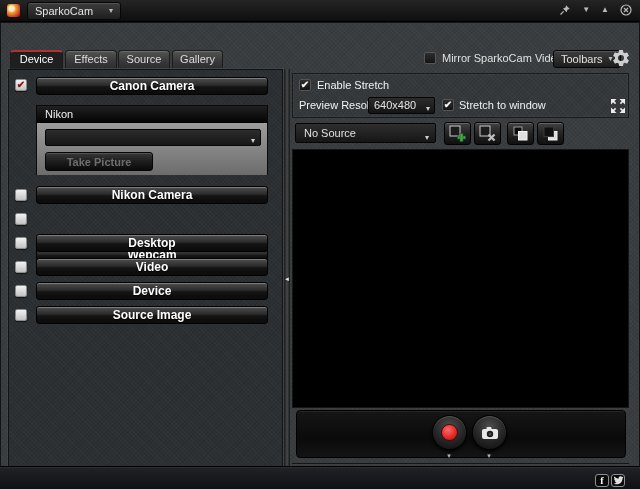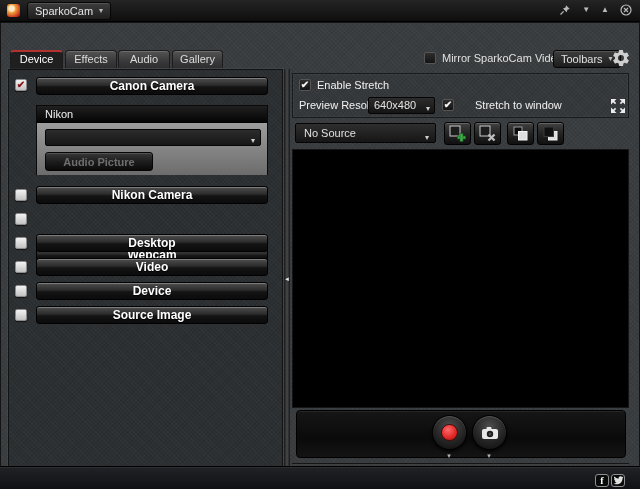--- a/index.html
+++ b/index.html
@@ -9,21 +9,21 @@
   *{box-sizing:border-box;}
   html,body{margin:0;padding:0;}
   body{width:640px;height:489px;font-family:"Liberation Sans",sans-serif;background:#000;}
   .window{position:relative;width:640px;height:489px;overflow:hidden;background:#0d0d0d;user-select:none;}
 
   
   .titlebar{position:absolute;left:0;top:0;width:640px;height:22px;
     background:linear-gradient(#242424,#0e0e0e);border-bottom:1px solid #000;}
   .app-icon{position:absolute;left:7px;top:4px;width:13px;height:13px;border-radius:3px;
     background:radial-gradient(circle at 35% 35%, #ffe9c9 0 22%, #f0a23c 35%, #c9341f 75%, #7e1410);}
-  .title-menu{position:absolute;left:27px;top:2px;height:18px;padding:0 7px;display:flex;align-items:center;gap:6px;
+  .title-menu{position:absolute;left:27px;top:2px;height:18px;padding:0 7px;display:flex;align-items:center;gap:16px;
     background:linear-gradient(#3d3d3d,#1e1e1e);border:1px solid #060606;border-radius:3px;
     color:#e3e3e3;font-size:11px;box-shadow:inset 0 1px 0 rgba(255,255,255,.12);}
   .win-controls{position:absolute;right:8px;top:3px;display:flex;gap:11px;align-items:center;height:14px;}
   .win-controls svg{display:block;}
   .arrow-glyph{font-size:8px;color:#b9b9b9;line-height:1;}
 
   
   .frame{position:absolute;left:0;top:22px;width:640px;height:467px;
     background-color:#3a3d3f;background-image:var(--tex);
     box-shadow:inset 0 0 0 1px #141414;}
@@ -152,21 +152,21 @@
             <path d="M4 4l4 4M8 4l-4 4" stroke="#b9b9b9" stroke-width="1.2"></path>
           </svg>
       </span>
     </div>
   </div>
 
   <div class="frame">
 
     <div class="tab active" style="left:10px;width:53px;">Device</div>
     <div class="tab" style="left:65px;width:52px;">Effects</div>
-    <div class="tab" style="left:118px;width:52px;">Audio</div>
+    <div class="tab" style="left:118px;width:52px;">Source</div>
     <div class="tab" style="left:172px;width:51px;">Gallery</div>
 
     <div class="mirror-row">
       <span class="cb dark"></span>
       <span>Mirror SparkoCam Video</span>
     </div>
     <div class="toolbars-btn">
       <span>Toolbars</span>
       <span class="arrow-glyph">▾</span>
     </div>
@@ -182,21 +182,21 @@
         </span>
       <div class="src-btn" style="top:7px;">Canon Camera</div>
 
       <div class="cam-group">
         <div class="cam-group-header">Nikon</div>
         <div class="cam-group-body">
           <div class="cam-select">
             <span></span>
             <span class="dd">▾</span>
           </div>
-          <div class="take-btn">Audio Picture</div>
+          <div class="take-btn">Take Picture</div>
         </div>
       </div>
 
       <span class="cb light src-cb" style="top:119px;"></span>
       <div class="src-btn" style="top:116px;">Nikon Camera</div>
 
       <span class="cb light src-cb" style="top:143px;"></span>
       <div class="src-btn" style="top:140px;margin-top:36px;">Webcam</div>
 
       <span class="cb light src-cb" style="top:167px;"></span>
@@ -221,21 +221,21 @@
       </span>
     <span class="row-label" style="left:317px;top:57px;">Enable Stretch</span>
     <span class="row-label" style="left:299px;top:77px;">Preview Resolution:</span>
     <div class="res-select">
       <span>640x480</span>
       <span class="dd">▾</span>
     </div>
     <span class="cb dark checked" style="position:absolute;left:442px;top:77px;">
         <span class="check">✔</span>
       </span>
-    <span class="row-label" style="left:475px;top:77px;text-align:center;">Stretch to window</span>
+    <span class="row-label" style="left:459px;top:77px;text-align:center;">Stretch to window</span>
     <div class="fullscreen-btn">
       <svg width="18" height="18" viewBox="0 0 18 18">
         <g stroke="#ececec" stroke-width="1.6">
             <line x1="6.6" y1="6.6" x2="3.4" y2="3.4"></line>
             <line x1="11.4" y1="6.6" x2="14.6" y2="3.4"></line>
             <line x1="6.6" y1="11.4" x2="3.4" y2="14.6"></line>
             <line x1="11.4" y1="11.4" x2="14.6" y2="14.6"></line>
           </g>
         <g fill="#ececec">
             <polygon points="2,2 7.5,2 2,7.5"></polygon>

